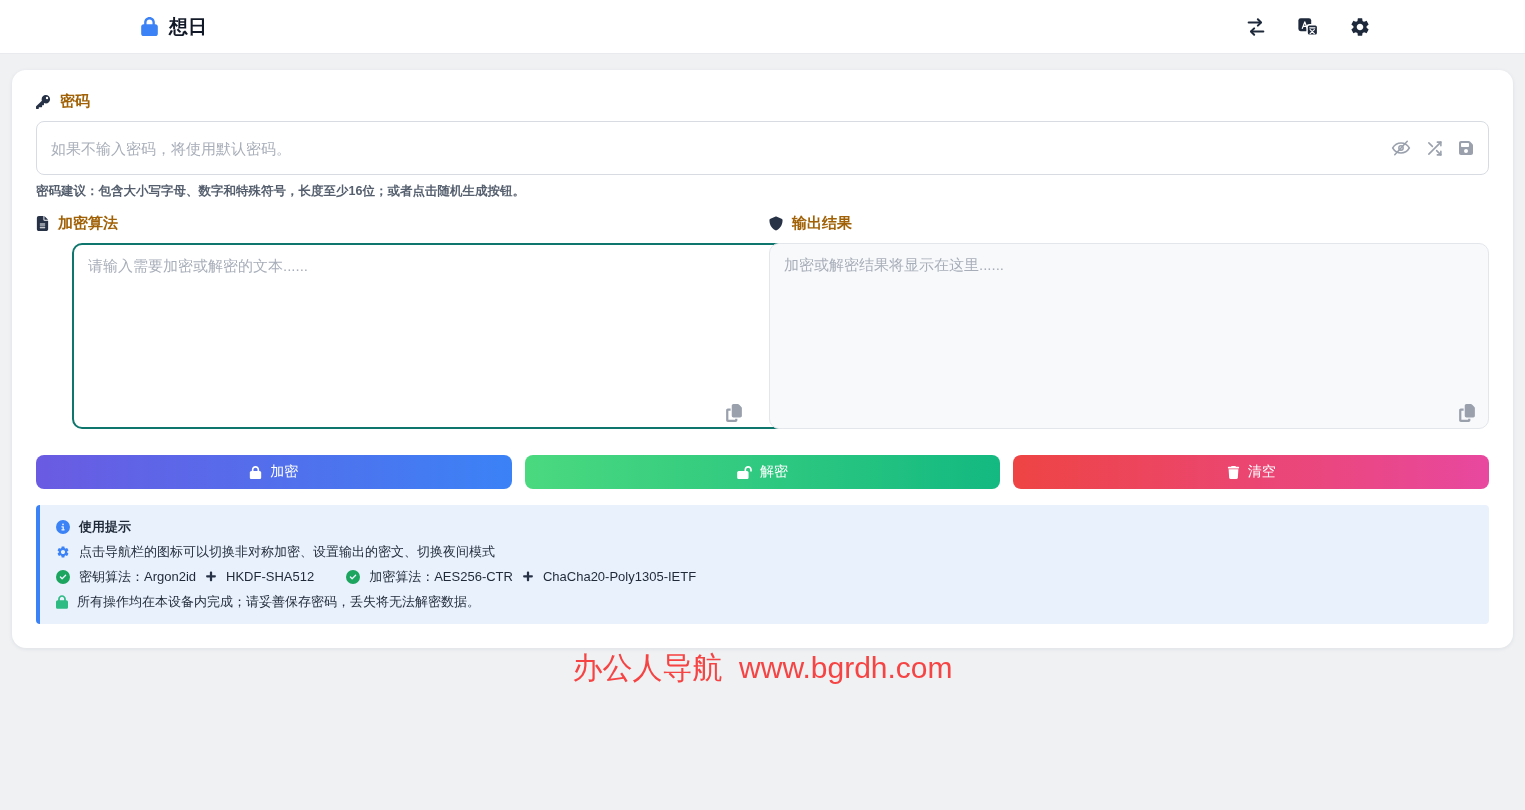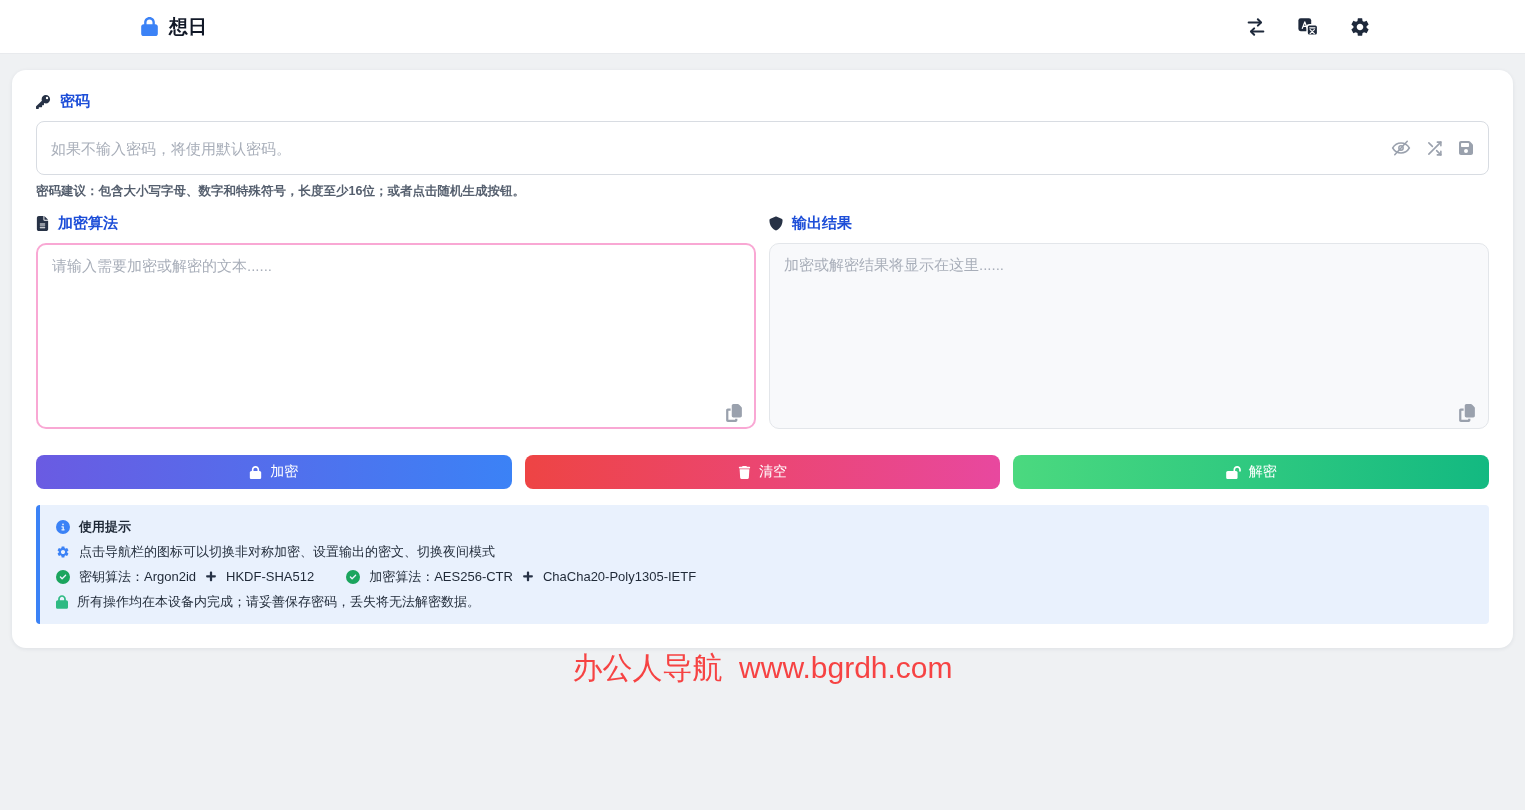--- a/index.html
+++ b/index.html
@@ -29,21 +29,21 @@
   .card {
     margin: 16px 12px 0;
     background: #fff;
     border-radius: 14px;
     box-shadow: 0 1px 4px rgba(30,41,59,.08);
     padding: 22px 24px 24px;
   }
 
   .section-label {
     display: flex; align-items: center; gap: 9px;
-    font-size: 15px; font-weight: 700; color: #1d4ed8;
+    font-size: 15px; font-weight: 700; color: #a16207;
     margin-bottom: 10px;
   }
   .section-label .lbl-icon { color: #273246; }
 
   
   .pw-wrap { position: relative; }
   .pw-input {
     width: 100%; height: 54px;
     border: 1px solid #d8dce2; border-radius: 8px;
     padding: 0 118px 0 14px;
@@ -66,21 +66,21 @@
   .ta-grid { display: grid; grid-template-columns: 1fr 1fr; gap: 13px; }
   .ta-col {}
   .ta-wrap { position: relative; }
   textarea {
     width: 100%; height: 186px;
     border-radius: 10px; padding: 12px 14px;
     font-size: 15px; font-family: inherit; color: #1f2937;
     resize: none; outline: none;
   }
   textarea::placeholder { color: #a8aeb9; }
-  .ta-input { border: 2px solid #f9a8d4; background: #fff; }
+  .ta-input { border: 2px solid #0f766e; background: #fff; margin-left: 36px; }
   .ta-output { border: 1px solid #e3e6ea; background: #f8f9fb; }
   .copy-btn {
     position: absolute; right: 13px; bottom: 11px;
     background: none; border: none; color: #9aa1ad; cursor: pointer; padding: 0;
   }
 
   
   .btn-row { display: grid; grid-template-columns: 1fr 1fr 1fr; gap: 13px; margin-top: 22px; }
   .action-btn {
     height: 34px; border: none; border-radius: 8px;
@@ -256,35 +256,35 @@
 
   <div class="btn-row">
     <button class="action-btn btn-encrypt">
       <span>
         <svg width="13" height="13" viewBox="0 0 448 512" fill="currentColor">
             <path d="M144 144v48H304V144c0-44.2-35.8-80-80-80s-80 35.8-80 80zM80 192V144C80 64.5 144.5 0 224 0s144 64.5 144 144v48h16c35.3 0 64 28.7 64 64V448c0 35.3-28.7 64-64 64H64c-35.3 0-64-28.7-64-64V256c0-35.3 28.7-64 64-64H80z"></path>
           </svg>
       </span>
       <span>加密</span>
     </button>
+    <button class="action-btn btn-decrypt">
+      <span>
+        <svg width="15" height="13" viewBox="0 0 576 512" fill="currentColor">
+            <path d="M352 144c0-44.2 35.8-80 80-80s80 35.8 80 80v48c0 17.7 14.3 32 32 32s32-14.3 32-32V144C576 64.5 511.5 0 432 0S288 64.5 288 144v48H64c-35.3 0-64 28.7-64 64V448c0 35.3 28.7 64 64 64H384c35.3 0 64-28.7 64-64V256c0-35.3-28.7-64-64-64H352V144z"></path>
+          </svg>
+      </span>
+      <span>解密</span>
+    </button>
     <button class="action-btn btn-clear">
       <span>
         <svg width="13" height="13" viewBox="0 0 448 512" fill="currentColor">
             <path d="M135.2 17.7L128 32H32C14.3 32 0 46.3 0 64S14.3 96 32 96H416c17.7 0 32-14.3 32-32s-14.3-32-32-32H320l-7.2-14.3C307.4 6.8 296.3 0 284.2 0H163.8c-12.1 0-23.2 6.8-28.6 17.7zM416 128H32L53.2 467c1.6 25.3 22.6 45 47.9 45H346.9c25.3 0 46.3-19.7 47.9-45L416 128z"></path>
           </svg>
       </span>
       <span>清空</span>
-    </button>
-    <button class="action-btn btn-decrypt">
-      <span>
-        <svg width="15" height="13" viewBox="0 0 576 512" fill="currentColor">
-            <path d="M352 144c0-44.2 35.8-80 80-80s80 35.8 80 80v48c0 17.7 14.3 32 32 32s32-14.3 32-32V144C576 64.5 511.5 0 432 0S288 64.5 288 144v48H64c-35.3 0-64 28.7-64 64V448c0 35.3 28.7 64 64 64H384c35.3 0 64-28.7 64-64V256c0-35.3-28.7-64-64-64H352V144z"></path>
-          </svg>
-      </span>
-      <span>解密</span>
     </button>
   </div>
 
   <div class="tips">
     <div class="tip-row title">
       <span class="tip-icon-blue">
         <svg width="14" height="14" viewBox="0 0 512 512" fill="currentColor">
             <path d="M256 512A256 256 0 1 0 256 0a256 256 0 1 0 0 512zM216 336h24V272H216c-13.3 0-24-10.7-24-24s10.7-24 24-24h48c13.3 0 24 10.7 24 24v88h8c13.3 0 24 10.7 24 24s-10.7 24-24 24H216c-13.3 0-24-10.7-24-24s10.7-24 24-24zm40-208a32 32 0 1 1 0 64 32 32 0 1 1 0-64z"></path>
           </svg>
       </span>

